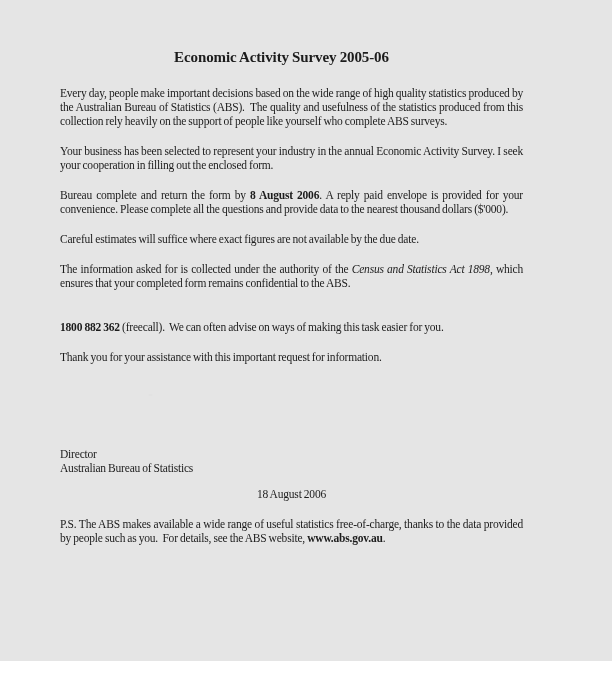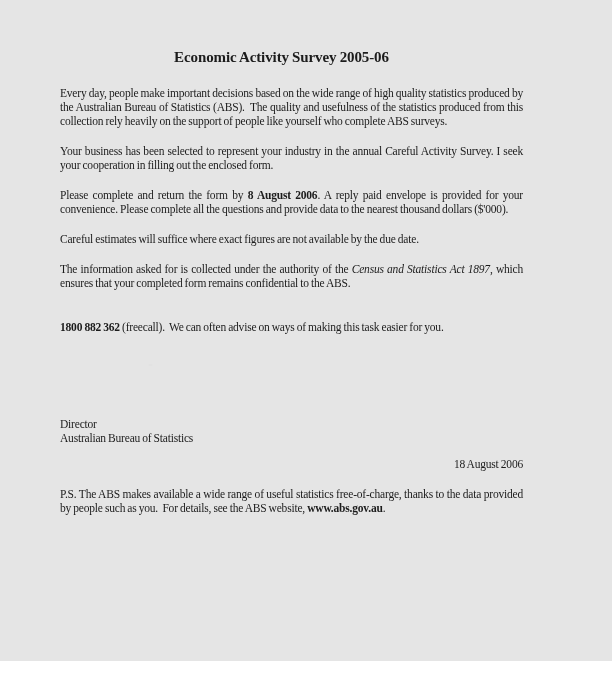--- a/index.html
+++ b/index.html
@@ -49,37 +49,38 @@
     width: 5px;
     height: 2px;
     background: #e2e2e2;
     border-radius: 50%;
   }
   .signoff div {
     line-height: 14px;
   }
   .date {
     margin: 12px 0 8px 0;
-    text-align: right;
+    text-align: center;
   }
 </style>
 </head>
 <body>
 
 <div class="page">
   <div class="content">
 
     <h1 class="title">Economic Activity Survey 2005-06</h1>
 
     <p class="para"><span>Every day, people make important decisions based on the wide range of high quality statistics produced by the Australian Bureau of Statistics (ABS).&nbsp; The quality and usefulness of the statistics produced from this collection rely heavily on the support of people like yourself who complete ABS surveys.</span></p>
-    <p class="para"><span>Your business has been selected to represent your industry in the annual Careful Activity Survey. I seek your cooperation in filling out the enclosed form.</span></p>
-    <p class="para"><span>Please complete and return the form by </span><span style="font-weight: bold;">8 August 2006</span><span>. A reply paid envelope is provided for your convenience. Please complete all the questions and provide data to the nearest thousand dollars ($'000).</span></p>
+    <p class="para"><span>Your business has been selected to represent your industry in the annual Economic Activity Survey. I seek your cooperation in filling out the enclosed form.</span></p>
+    <p class="para"><span>Bureau complete and return the form by </span><span style="font-weight: bold;">8 August 2006</span><span>. A reply paid envelope is provided for your convenience. Please complete all the questions and provide data to the nearest thousand dollars ($'000).</span></p>
     <p class="para"><span>Careful estimates will suffice where exact figures are not available by the due date.</span></p>
-    <p class="para"><span>The information asked for is collected under the authority of the </span><span style="font-style: italic;">Census and Statistics Act 1897</span><span>, which ensures that your completed form remains confidential to the ABS.</span></p>
+    <p class="para"><span>The information asked for is collected under the authority of the </span><span style="font-style: italic;">Census and Statistics Act 1898</span><span>, which ensures that your completed form remains confidential to the ABS.</span></p>
     <p class="para"><br><span style="font-weight: bold;">1800 882 362</span><span> (freecall).&nbsp; We can often advise on ways of making this task easier for you.</span></p>
+    <p class="para"><span>Thank you for your assistance with this important request for information.</span></p>
 
     <div class="sig-space">
       <div class="sig-mark"></div>
     </div>
 
     <div class="signoff">
       <div>Director</div>
       <div>Australian Bureau of Statistics</div>
     </div>
 

